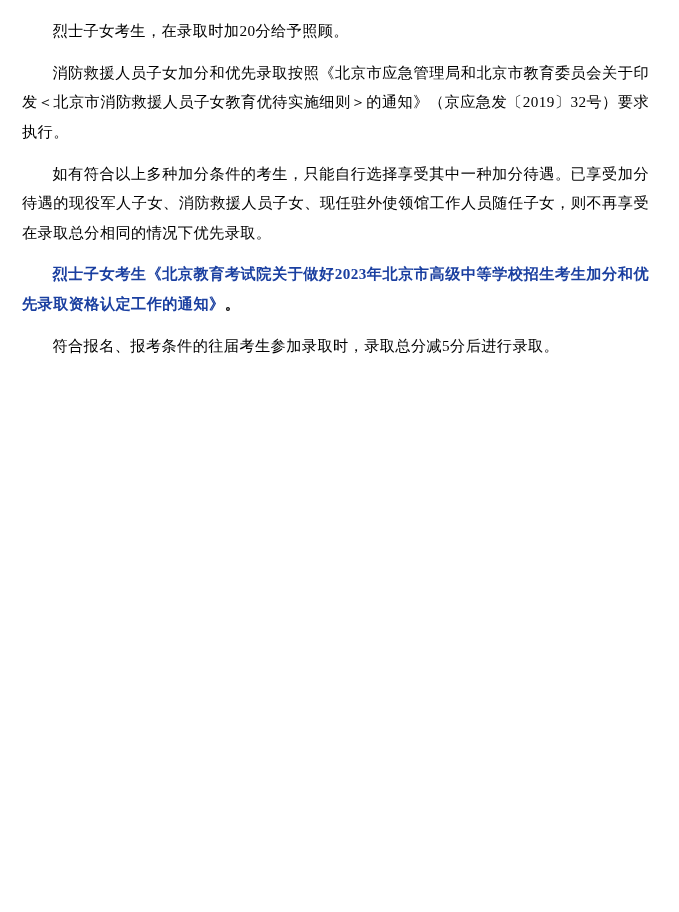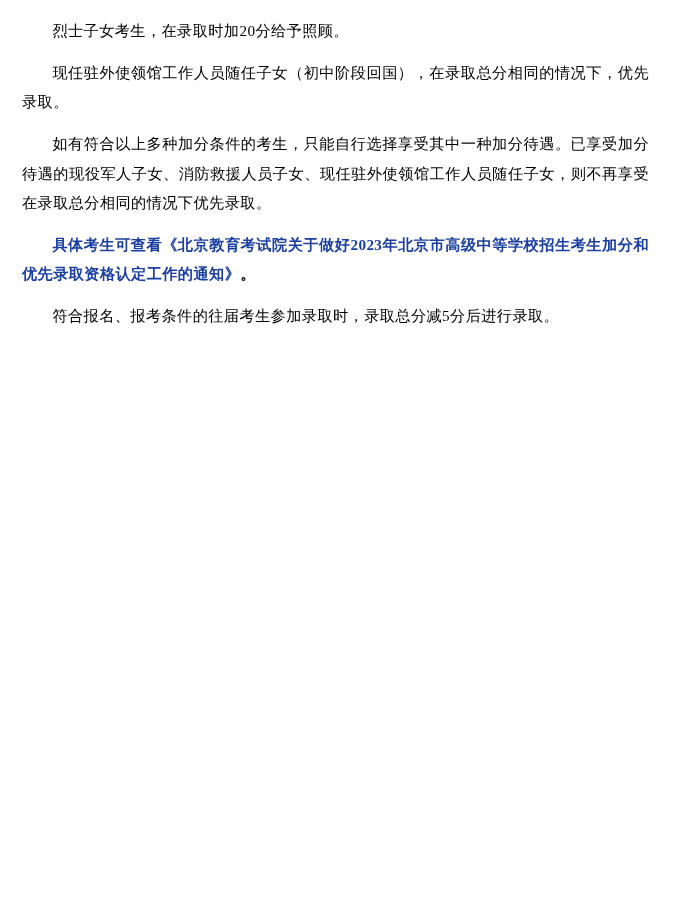--- a/index.html
+++ b/index.html
@@ -51,23 +51,23 @@
 </head>
 <body>
 
 <div class="page">
 
   <p class="para">烈士子女考生，在录取时加20分给予照顾。</p>
 
 
 
 
+  <p class="para">消防救援人员子女加分和优先录取按照《北京市应急管理局和北京市教育委员会关于印发＜北京市消防救援人员子女教育优待实施细则＞的通知》（京应急发〔2019〕32号）要求执行。</p>
 
-  <p class="para">现任驻外使领馆工作人员随任子女（初中阶段回国），在录取总分相同的情况下，优先录取。</p>
 
   <p class="para">如有符合以上多种加分条件的考生，只能自行选择享受其中一种加分待遇。已享受加分待遇的现役军人子女、消防救援人员子女、现任驻外使领馆工作人员随任子女，则不再享受在录取总分相同的情况下优先录取。</p>
 
 
-  <p class="para link-para"><span>具体考生可查看</span><a class="link-text" href="#">《北京教育考试院关于做好2023年北京市高级中等学校招生考生加分和优先录取资格认定工作的通知》</a><span class="black-tail">。</span></p>
+  <p class="para link-para"><span>烈士子女考生</span><a class="link-text" href="#">《北京教育考试院关于做好2023年北京市高级中等学校招生考生加分和优先录取资格认定工作的通知》</a><span class="black-tail">。</span></p>
 
   <p class="para">符合报名、报考条件的往届考生参加录取时，录取总分减5分后进行录取。</p>
 
 </div>
 
 </body></html>

